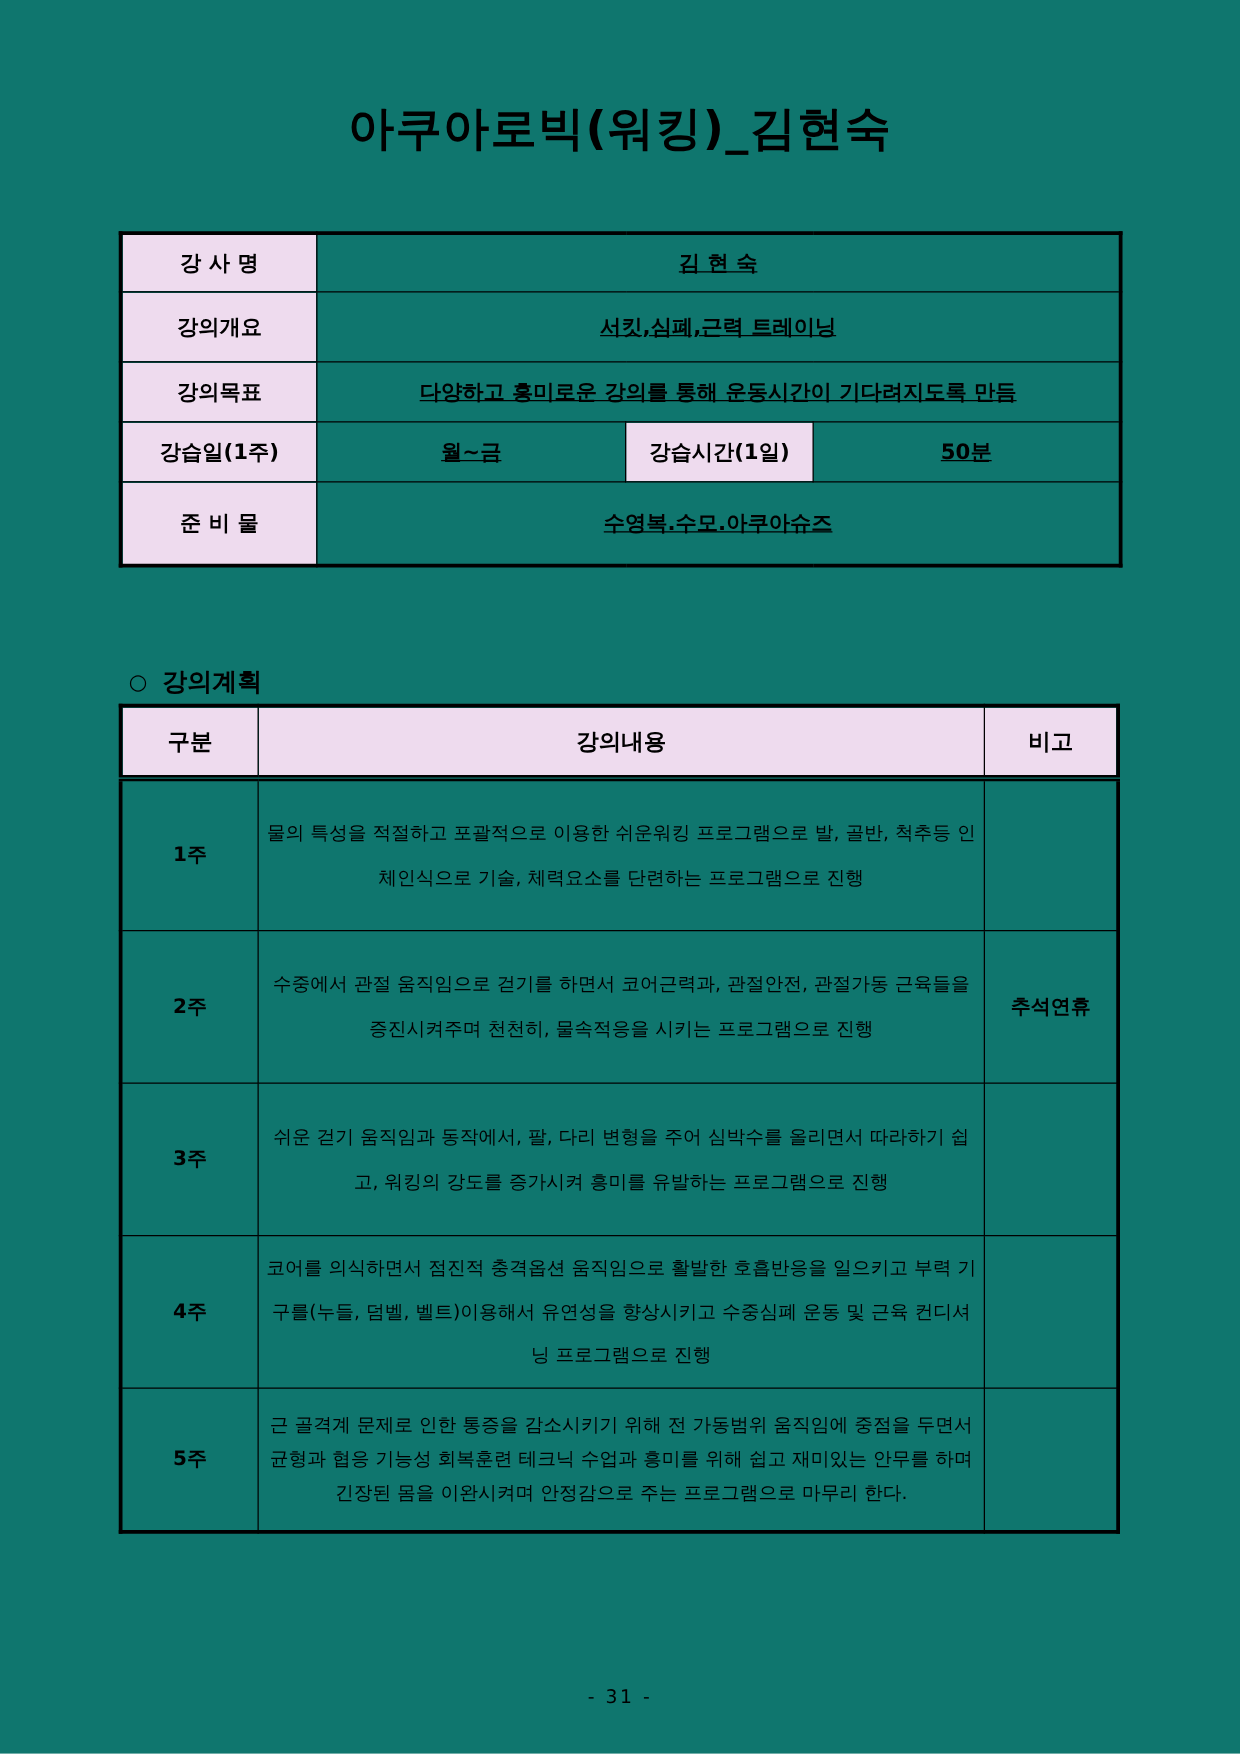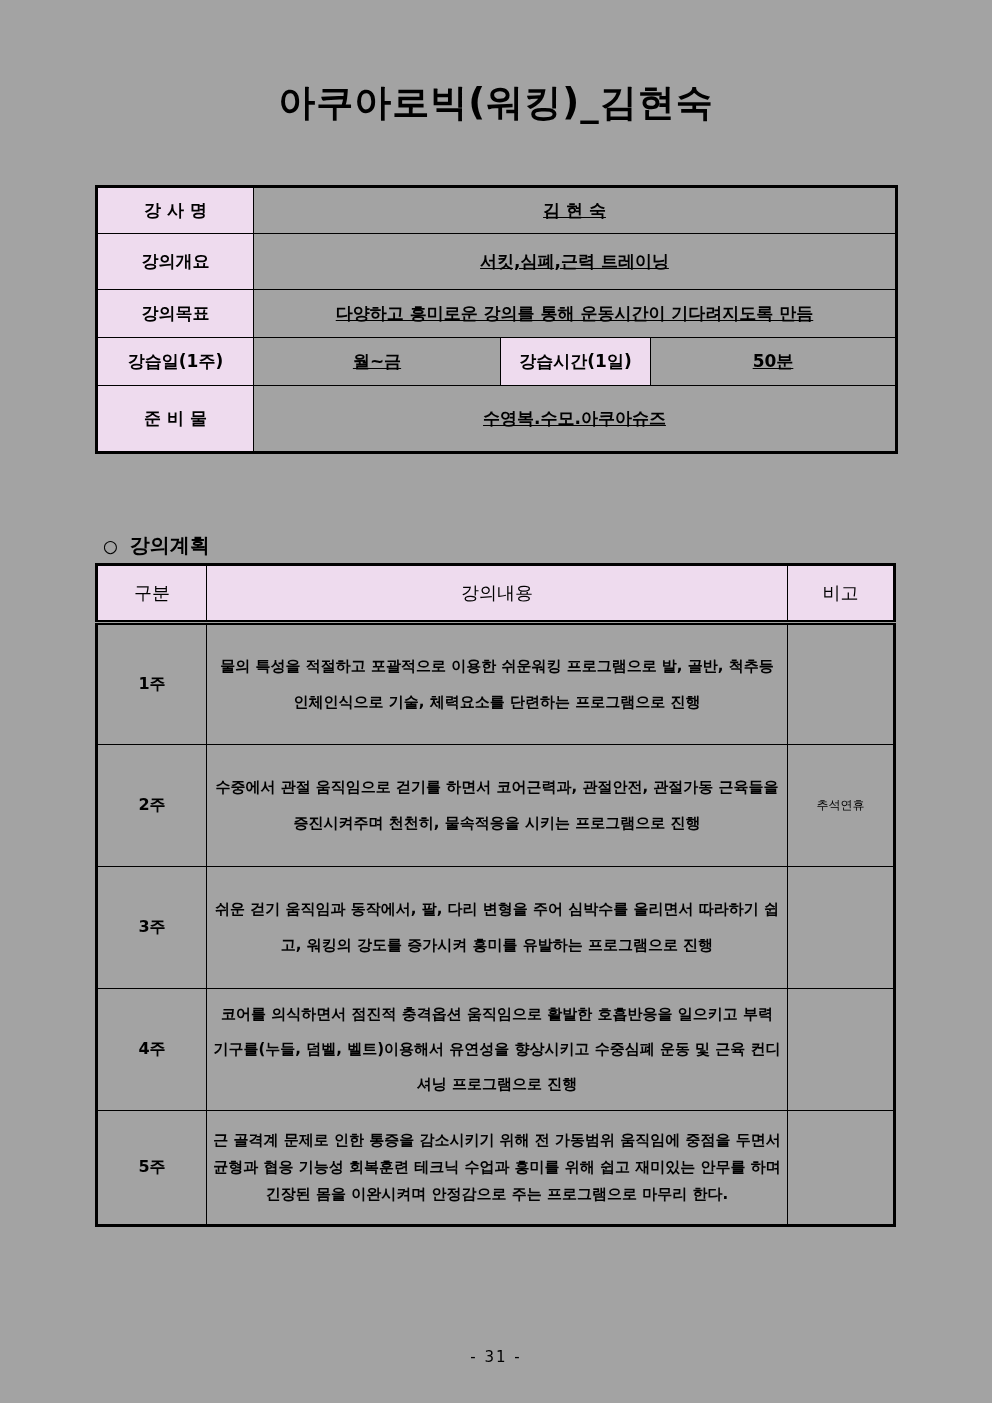--- a/index.html
+++ b/index.html
@@ -6,21 +6,21 @@
   html, body { background: #ffffff; }
   body {
     font-family: "DejaVu Sans", sans-serif;
     color: #000000;
     width: 992px;
   }
   .page {
     position: relative;
     width: 992px;
     height: 1403px;
-    background: #a3a3a3;
+    background: #0f766e;
     overflow: hidden;
   }
   .doc-title {
     margin-top: 78px;
     text-align: center;
     font-size: 37px;
     font-weight: 800;
     letter-spacing: 1px;
   }
 
@@ -80,36 +80,36 @@
   .plan-table th, .plan-table td {
     border: 1.5px solid #000;
     text-align: center;
     vertical-align: middle;
     overflow: hidden;
   }
   .plan-table thead th {
     background: #eedbee;
     height: 58px;
     font-size: 18px;
-    font-weight: 400;
+    font-weight: 700;
     border-bottom: 5px double #000;
   }
   .plan-table td.week {
     font-size: 16px;
     font-weight: 700;
     margin-left: 16px;
   }
   .plan-table td.content {
     font-size: 15px;
-    font-weight: 700;
+    font-weight: 400;
     line-height: 2.35;
     padding: 4px 6px;
     margin-top: 13px;
   }
-  .plan-table td.remark { font-size: 12px; font-weight: 400; }
+  .plan-table td.remark { font-size: 16px; font-weight: 700; }
   .plan-table tbody tr { height: 122px; }
   .plan-table tbody tr:last-child { height: 115px; }
   .plan-table tbody tr:last-child td.content { line-height: 1.78; text-align: center; }
 
   
   .footer {
     position: absolute;
     left: 0;
     right: 0;
     top: 1348px;

